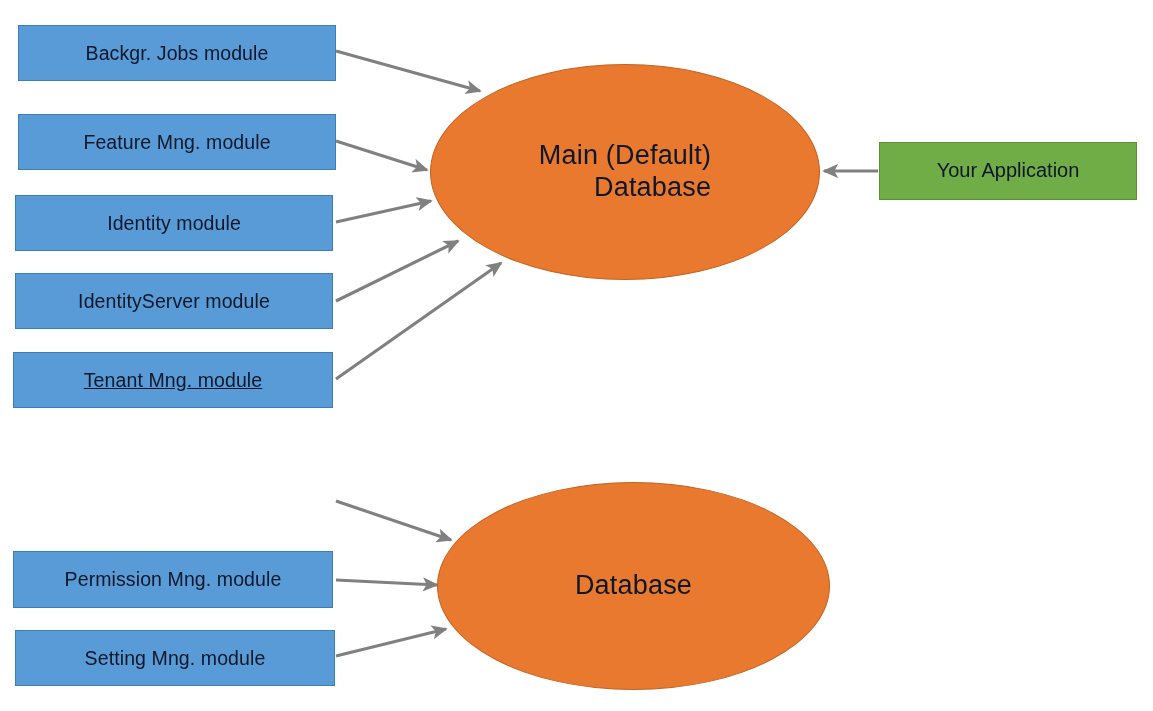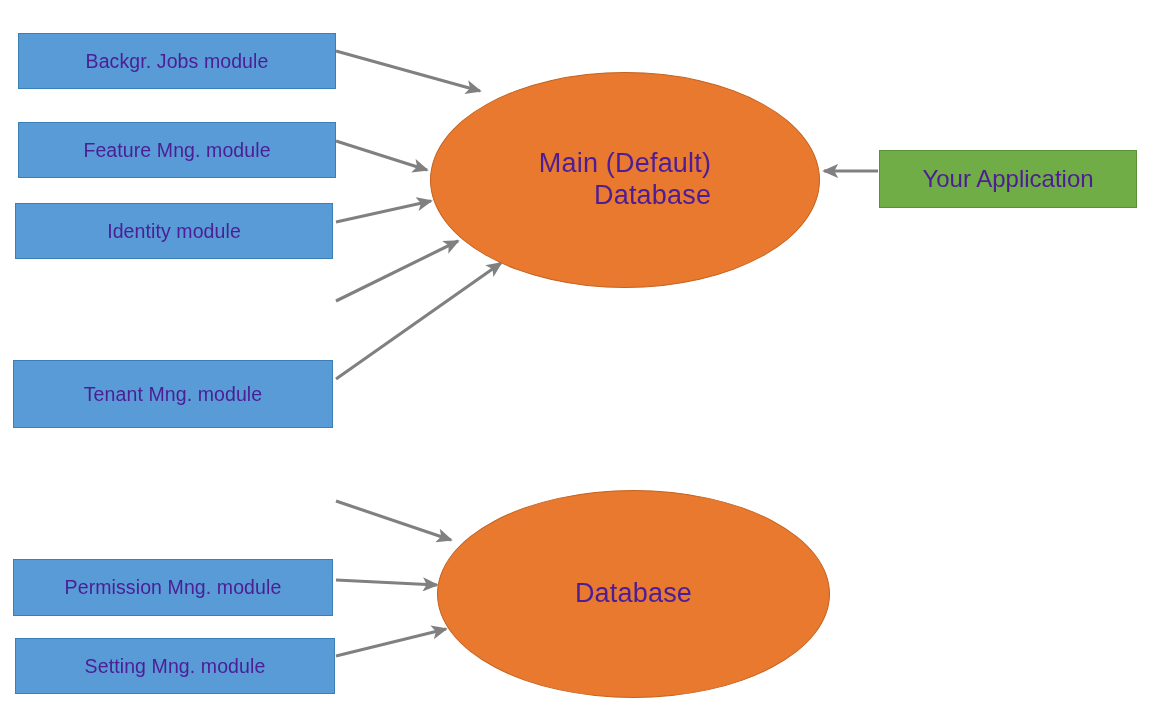--- a/index.html
+++ b/index.html
@@ -26,34 +26,33 @@
     height: 711px;
     pointer-events: none;
   }
   .node {
     position: absolute;
     box-sizing: border-box;
     display: flex;
     align-items: center;
     justify-content: center;
     text-align: center;
-    color: #4c1d95;
+    color: #0f172a;
     line-height: 1.18;
-    margin-top: 8px;
   }
   .module-box {
     background: #589BD6;
     border: 1.6px solid #3C7FB5;
     font-size: 19.5px;
     letter-spacing: 0.1px;
   }
   .app-box {
     background: #70AD47;
     border: 1.6px solid #5B9136;
-    font-size: 24px;
+    font-size: 20px;
   }
   .db-ellipse {
     background: #E8792F;
     border: 1.6px solid #C4621F;
     border-radius: 50%;
     font-size: 27px;
     letter-spacing: 0.2px;
   }
   .db-ellipse .label-lines {
     display: block;
@@ -113,22 +112,25 @@
   </div>
 
   <div class="node module-box" style="left:18px; top:114px; width:318px; height:56px;justify-content:center;">
     <span>Feature Mng. module</span>
   </div>
 
   <div class="node module-box" style="left:15px; top:195px; width:318px; height:56px;text-align:center;">
     <span>Identity module</span>
   </div>
 
+  <div class="node module-box" style="left:15px; top:273px; width:318px; height:56px;">
+    <span>IdentityServer module</span>
+  </div>
 
-  <div class="node module-box" style="left:13px; top:352px; width:320px; height:68px;">
+  <div class="node module-box" style="left:13px; top:352px; width:320px; height:56px;text-decoration:underline;">
     <span>Tenant Mng. module</span>
   </div>
 
 
   <div class="node module-box" style="left:13px; top:551px; width:320px; height:57px;">
     <span>Permission Mng. module</span>
   </div>
 
   <div class="node module-box" style="left:15px; top:630px; width:320px; height:56px;">
     <span>Setting Mng. module</span>

